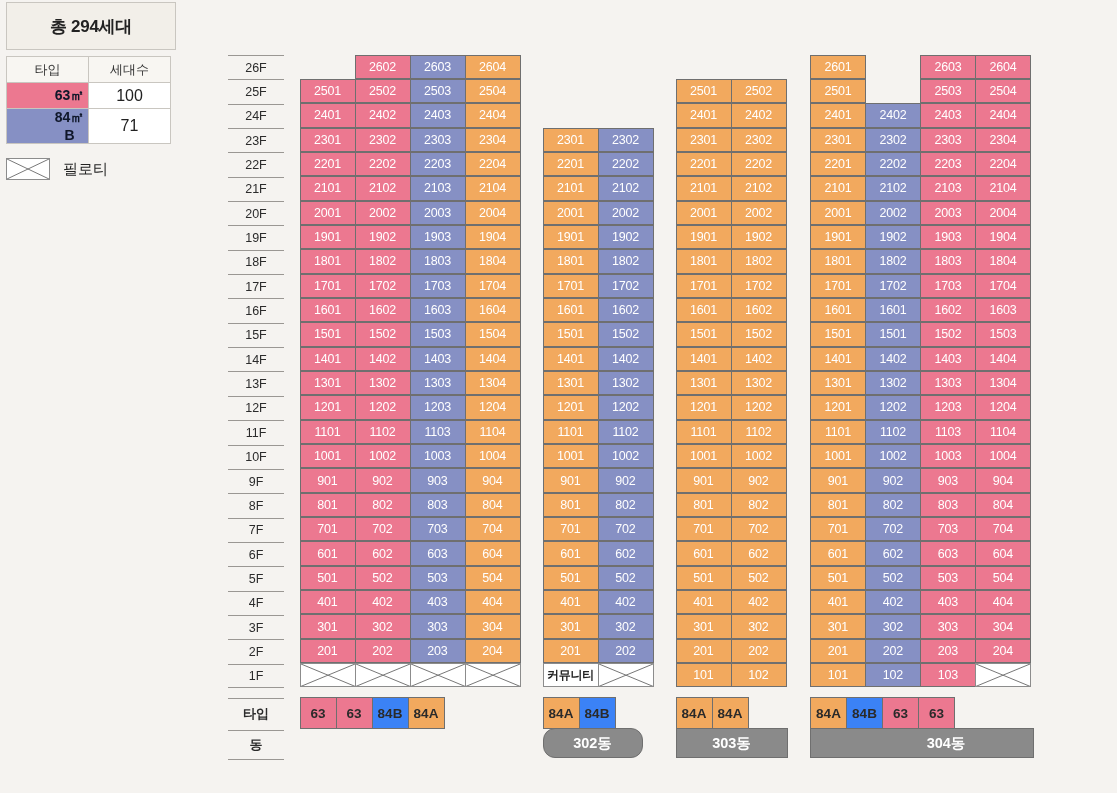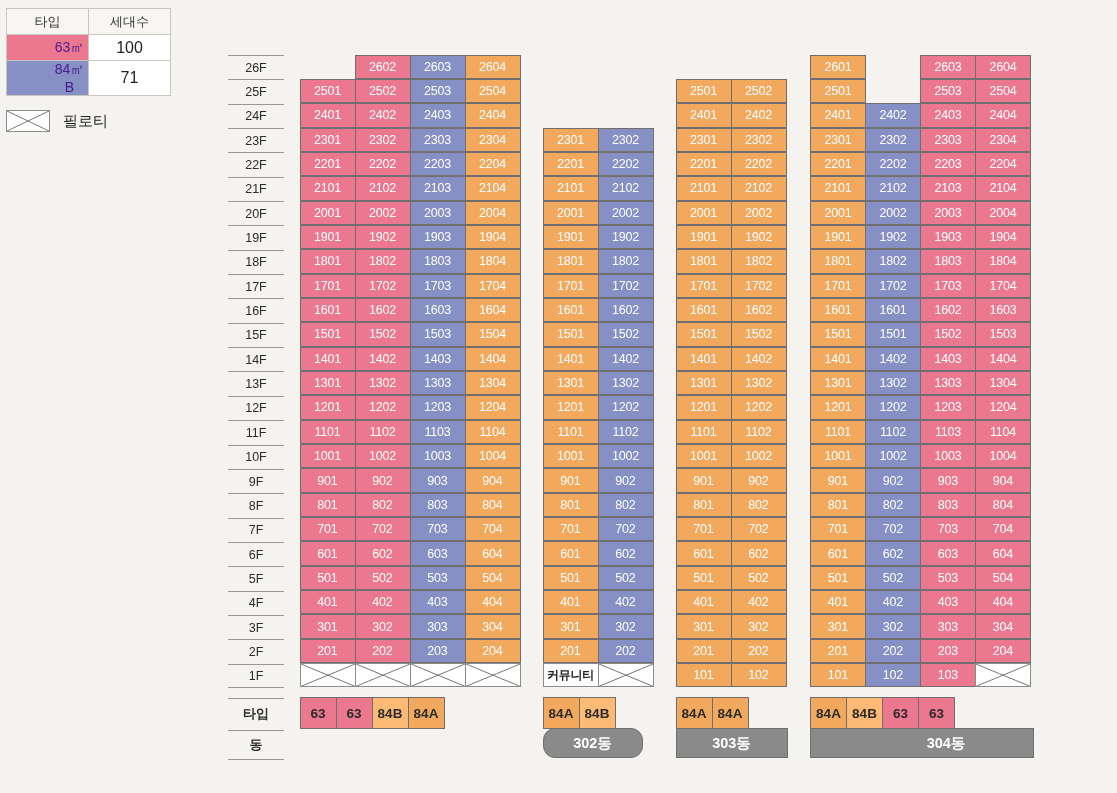--- a/index.html
+++ b/index.html
@@ -49,22 +49,22 @@
     font-size: 14px;
     padding: 0;
   }
   #type-table thead th {
     background: #f8f6f2;
     font-weight: normal;
     color: #333;
     font-size: 13px;
   }
   #type-table td.swatch {
-    color: #4c1d95;
-    font-weight: normal;
+    color: #0f172a;
+    font-weight: bold;
     font-size: 14px;
     text-shadow: 0 0 1px rgba(0,0,0,.08);
     padding-left: 44px;
   }
   #type-table td.count {
     background: #ffffff;
     color: #222;
     font-size: 16px;
   }
   #piloti-legend {
@@ -148,38 +148,41 @@
   .type-row { display: flex; }
   .type-cell {
     width: 37px; height: 32px;
     border: 1px solid #6f6f6f;
     margin: -0.5px;
     display: flex; align-items: center; justify-content: center;
     font-size: 13.5px; font-weight: bold; color: #2a2a2a;
   }
   .type-cell.t63  { background: #ec7890; }
   .type-cell.t84a { background: #f2a95e; }
-  .type-cell.t84b { background: #fdba74; }
+  .type-cell.t84b { background: #3b82f6; }
 
   .dong-row {
     background: #8a8a8a;
     border: 1px solid #6f6f6f;
     margin: -0.5px 0 0 -0.5px;
     height: 30px;
     display: flex; align-items: center; justify-content: center;
     color: #ffffff; font-size: 14.5px; font-weight: bold;
   }
 </style>
 </head>
 <body>
 
 <div id="page">
 
   <div id="legend-panel">
 
+    <div id="total-box">
+      <span>총 294세대</span>
+    </div>
 
     <table id="type-table">
       <thead>
         <tr>
           <th>타입</th>
           <th>세대수</th>
         </tr>
       </thead>
       <tbody id="type-table-body">
           <tr>

